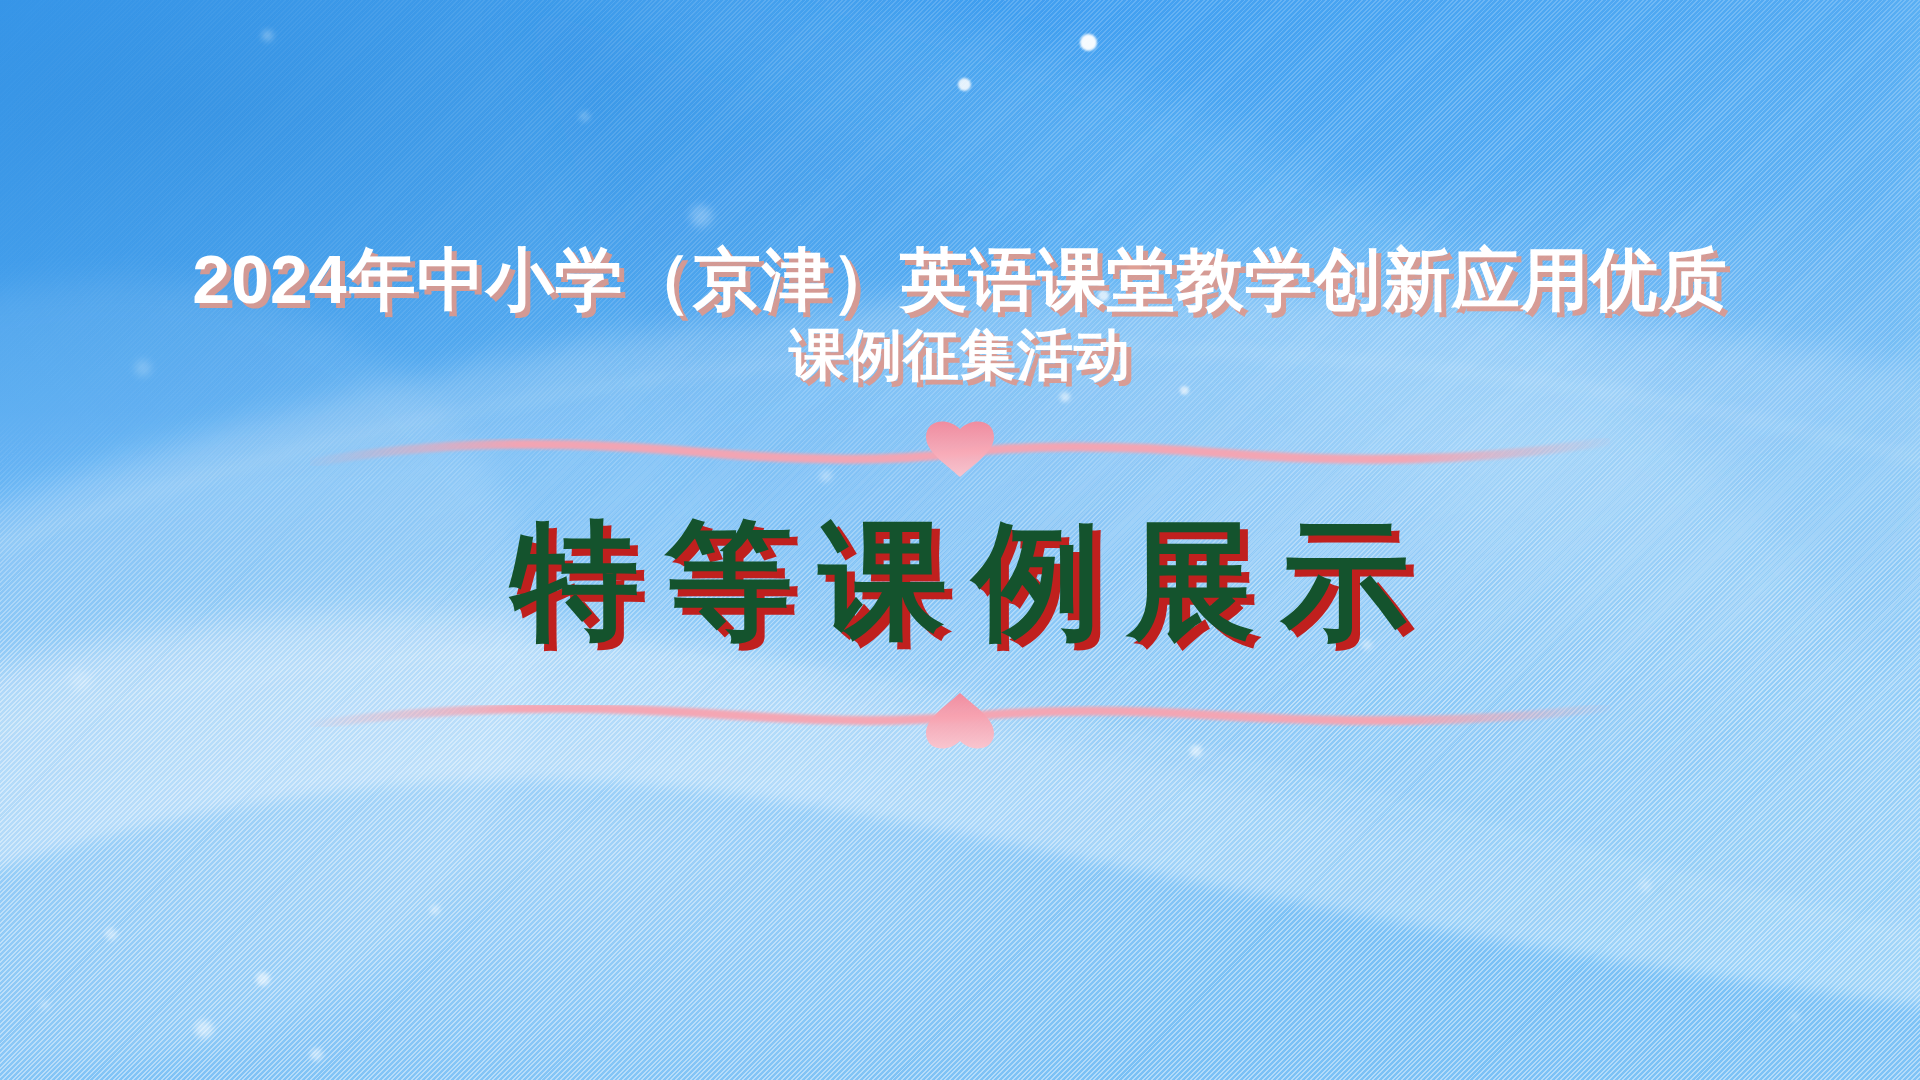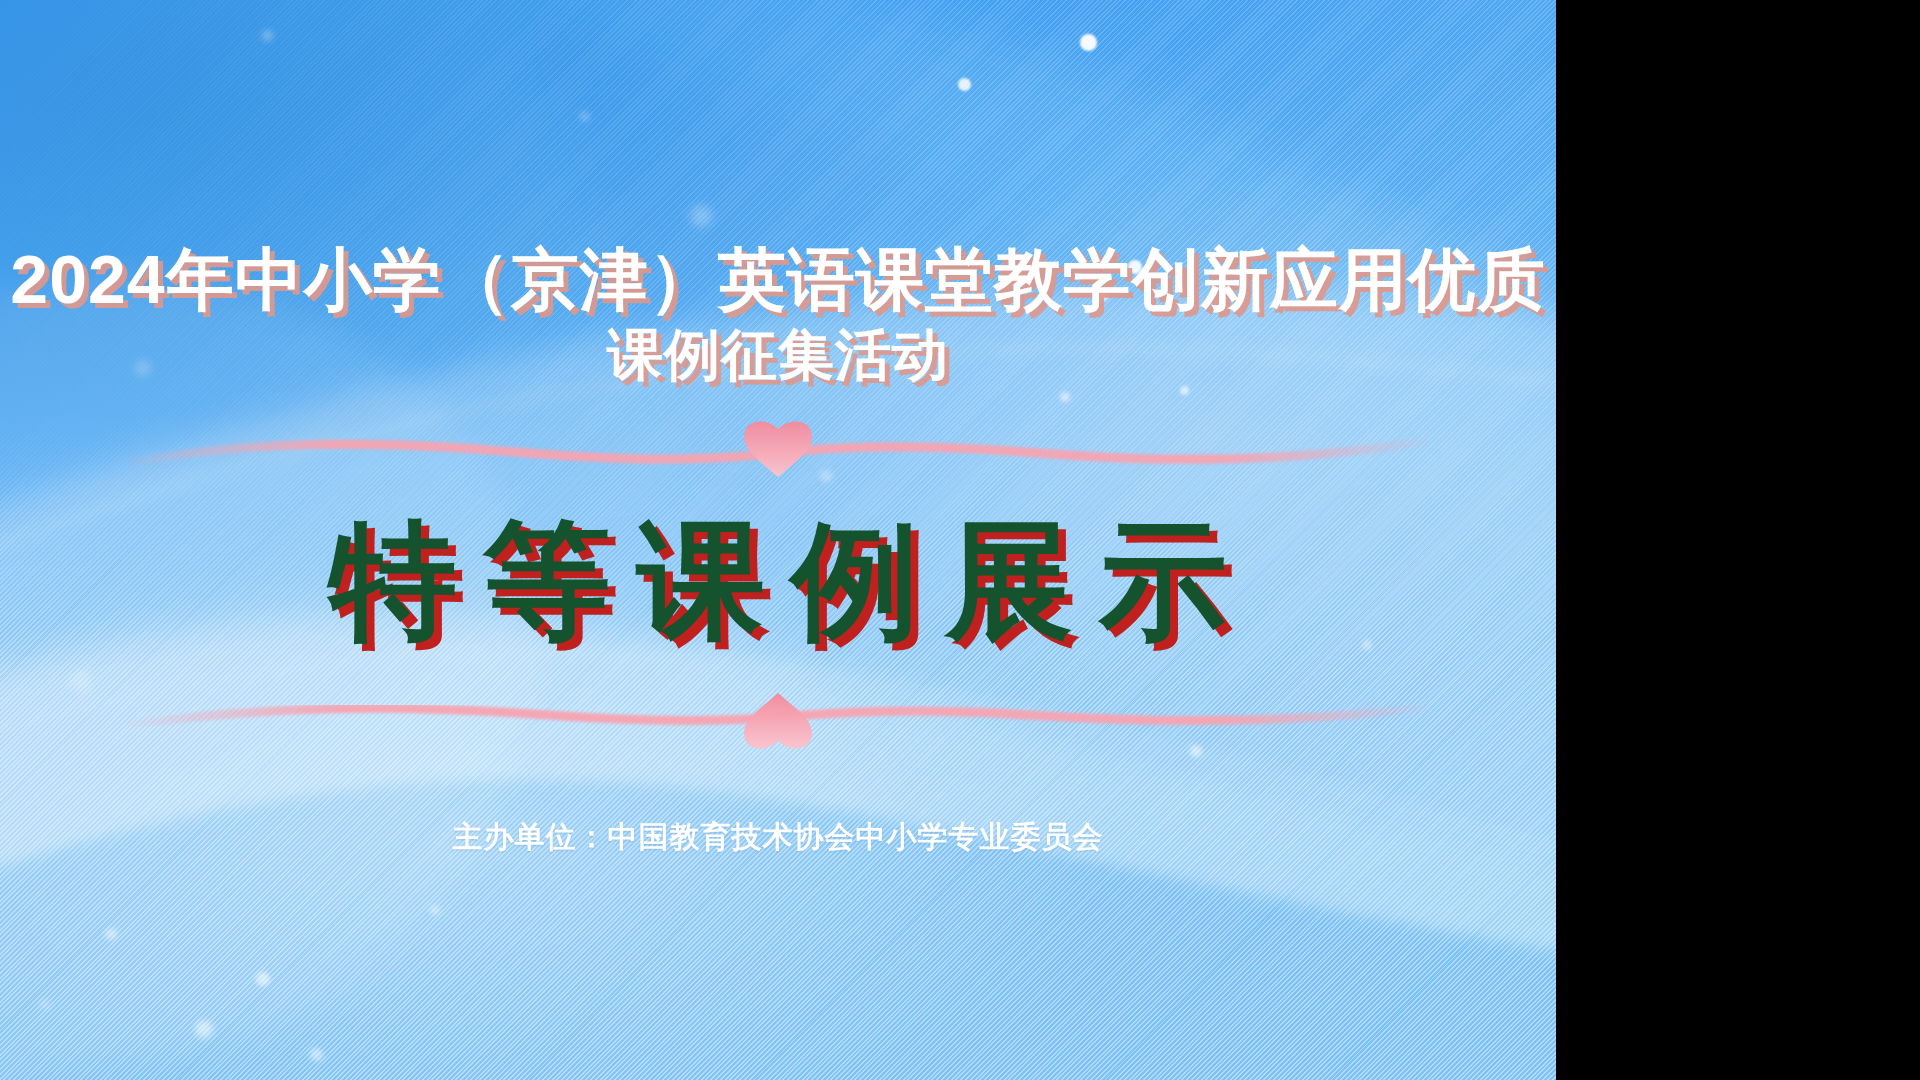--- a/index.html
+++ b/index.html
@@ -2,21 +2,21 @@
 <html><head>
 <meta charset="utf-8">
 <style>
   html, body {
     margin: 0;
     padding: 0;
     background: #000;
   }
   #poster {
     position: relative;
-    width: 1556px;
+    width: 1920px;
     height: 1080px;
     overflow: hidden;
     font-family: "Liberation Sans", "DejaVu Sans", sans-serif;
     background: #4ea7f2;
   }
 
   
   .bg-layer { position: absolute; inset: 0; }
 
   .bg-base {
@@ -262,17 +262,16 @@
             </filter>
         </defs>
         <path d="M0,38 C130,20 260,16 420,28 C530,36 600,34 650,30 C700,26 780,20 900,28 C1060,38 1190,34 1300,20" fill="none" stroke="url(#lnBot)" stroke-width="9" stroke-linecap="round" filter="url(#sw2)"></path>
         <g transform="translate(650,30) rotate(180) translate(-650,-30)">
           <path d="M650,6 C638,-6 616,-4 616,14 C616,28 634,40 650,54 C666,40 684,28 684,14 C684,-4 662,-6 650,6 Z" fill="url(#hgBot)" opacity="0.96"></path>
         </g>
       </svg>
     </div>
 
     <div class="footer">
-      <div class="footer-line">主办单位：中国教育技术协会中小学专业委员会</div>
     </div>
 
   </div>
 </div>
 
 </body></html>

